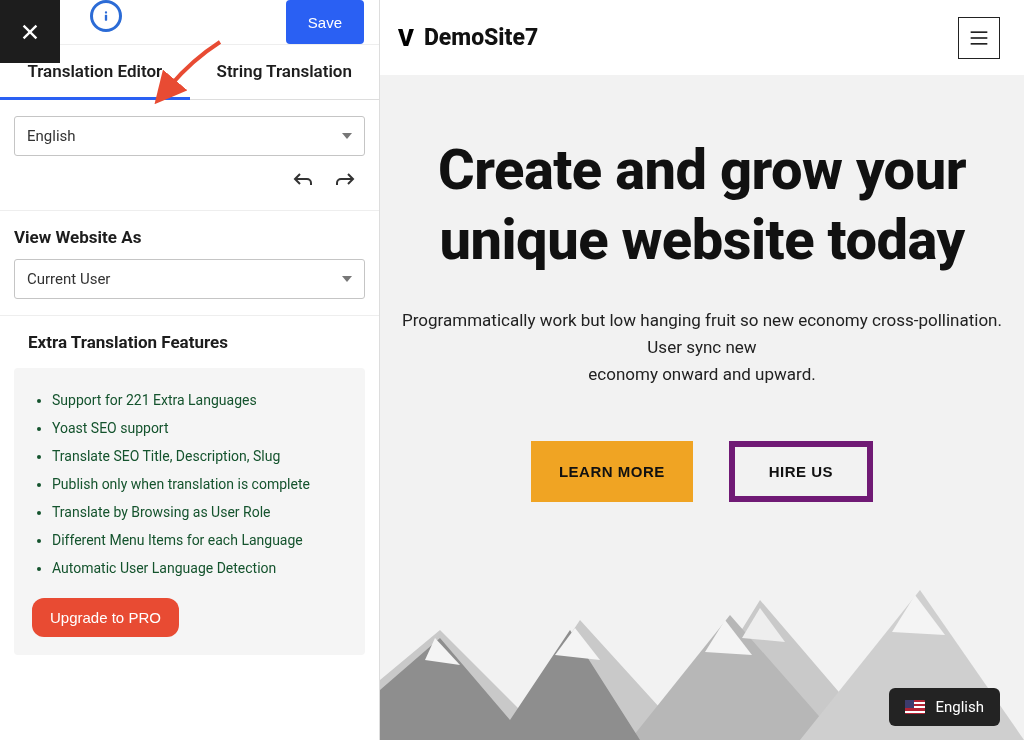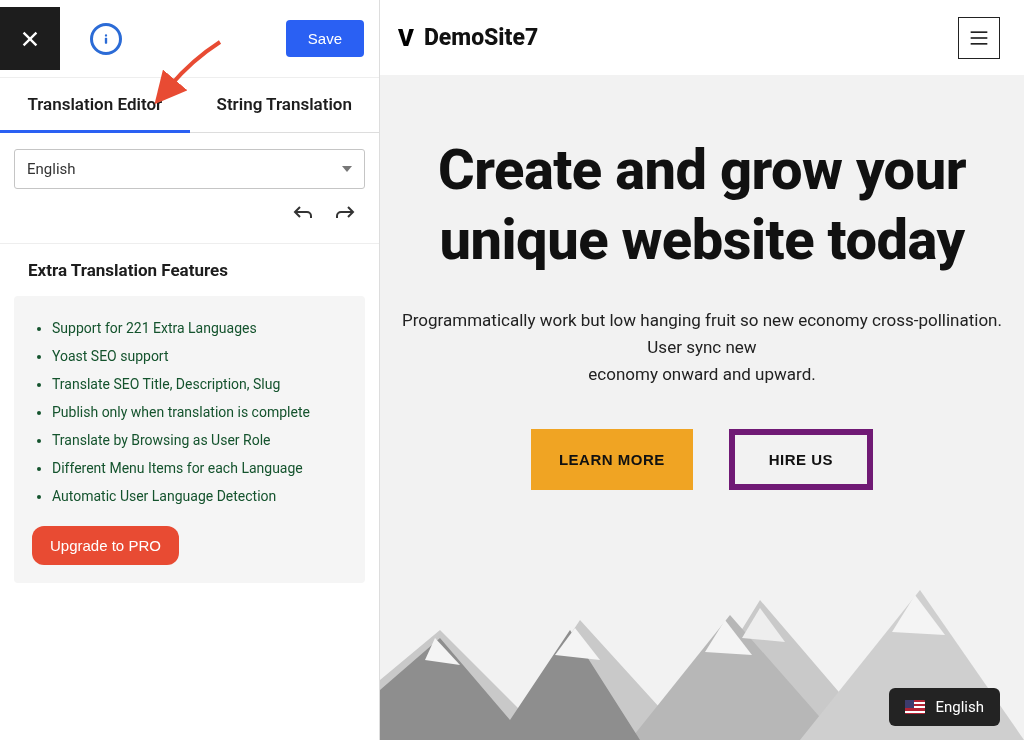--- a/index.html
+++ b/index.html
@@ -1,21 +1,21 @@
 <!DOCTYPE html>
 <html><head>
 <meta charset="utf-8">
 <style>
 * { margin: 0; padding: 0; box-sizing: border-box; }
 body { font-family: -apple-system, BlinkMacSystemFont, "Segoe UI", Roboto, Arial, sans-serif; overflow: hidden; }
 .wrap { display: flex; width: 1024px; height: 740px; }
 
 
 .sidebar { width: 380px; height: 100%; border-right: 1px solid #ddd; background: #fff; display: flex; flex-direction: column; overflow: hidden; position: relative; }
-.topbar { display: flex; align-items: center; height: 78px; border-bottom: 1px solid #eee; }
+.topbar { display: flex; height: 45px; border-bottom: 1px solid #eee; }
 .close-box { width: 60px; height: 63px; background: #1d1d1d; display: flex; align-items: center; justify-content: center; color: #fff; cursor: pointer; }
 .close-box svg { width: 22px; height: 22px; }
 .info-circ { margin-left: 30px; width: 32px; height: 32px; border: 3px solid #2b6bd6; border-radius: 50%; display: flex; align-items: center; justify-content: center; cursor: pointer; color: #2b6bd6; }
 .info-circ svg { width: 14px; height: 14px; }
 .top-spacer { flex: 1; }
 .save-btn { background: #2a60f3; color: #fff; border: none; border-radius: 4px; padding: 10px 22px; margin-right: 15px; font-size: 15px; font-weight: 500; cursor: pointer; }
 
 .tabs { display: flex; border-bottom: 1px solid #ddd; position: relative; }
 .tab { flex: 1; text-align: center; padding: 16px 0; font-size: 17px; font-weight: 600; cursor: pointer; color: #1d1d1d; }
 .tab.active { border-bottom: 3px solid #2a60f3; margin-bottom: -1px; }
@@ -46,21 +46,21 @@
 .logo { display: flex; align-items: center; gap: 10px; }
 .logo-mark { font-weight: 900; font-size: 24px; color: #000; position: relative; }
 .logo-mark::before { content: ""; position: absolute; left: -3px; top: 0; width: 0; height: 0; border-bottom: 22px solid #f0a423; border-right: 10px solid transparent; transform: skewX(-10deg); z-index: -1; }
 .brand { font-size: 23px; font-weight: 800; color: #111; }
 .ham { margin-left: auto; width: 42px; height: 42px; border: 1px solid #222; display: flex; align-items: center; justify-content: center; cursor: pointer; }
 .ham svg { width: 20px; height: 16px; }
 
 .hero { padding: 60px 18px 7px; text-align: center; position: relative; height: calc(100% - 75px); }
 .hero h1 { font-size: 56px; font-weight: 800; line-height: 1.25; color: #111; letter-spacing: -0.5px; }
 .hero .desc { font-size: 17px; color: #222; margin-top: 32px; line-height: 1.6; }
-.hero-btns { display: flex; justify-content: center; gap: 36px; margin-top: 40px; }
+.hero-btns { display: flex; justify-content: center; gap: 36px; margin-top: 52px; }
 .btn-primary { background: #f0a423; color: #111; border: none; padding: 16px 28px; font-size: 15px; font-weight: 800; letter-spacing: 0.5px; cursor: pointer; }
 .btn-outline { background: transparent; color: #111; border: 6px solid #701a75; padding: 16px 34px; font-size: 15px; font-weight: 800; letter-spacing: 0.5px; cursor: pointer; }
 
 .mountains { position: absolute; bottom: 0; left: 0; right: 0; height: 180px; }
 
 .lang-pill { position: absolute; bottom: 14px; right: 24px; background: #232323; color: #fff; border-radius: 6px; padding: 10px 16px; display: flex; align-items: center; gap: 10px; font-size: 15px; cursor: pointer; }
 .flag { width: 20px; height: 14px; background: linear-gradient(to bottom, #b22234 0%, #b22234 15%, #fff 15%, #fff 30%, #b22234 30%, #b22234 45%, #fff 45%, #fff 60%, #b22234 60%, #b22234 75%, #fff 75%, #fff 90%, #b22234 90%); position: relative; border-radius: 1px; }
 .flag::before { content: ""; position: absolute; left: 0; top: 0; width: 9px; height: 8px; background: #3c3b6e; }
 </style>
 </head>
@@ -112,20 +112,29 @@
             </svg>
         </div>
         <div class="navbtn">
           <svg viewBox="0 0 24 24" fill="none" stroke="currentColor" stroke-width="2">
               <path d="M15 14 L20 9 L15 4 M20 9 H8 a4 4 0 0 0 -4 4 v2"></path>
             </svg>
         </div>
       </div>
     </div>
 
+    <div>
+      <div class="section-head">View Website As</div>
+      <div class="view-pad">
+        <div class="sel">
+          <span>Current User</span>
+          <span class="chev"></span>
+        </div>
+      </div>
+    </div>
 
     <div class="extras">
       <div class="section-head">Extra Translation Features</div>
       <div class="extras-box">
         <ul>
           <li>Support for 221 Extra Languages</li>
           <li>Yoast SEO support</li>
           <li>Translate SEO Title, Description, Slug</li>
           <li>Publish only when translation is complete</li>
           <li>Translate by Browsing as User Role</li>

